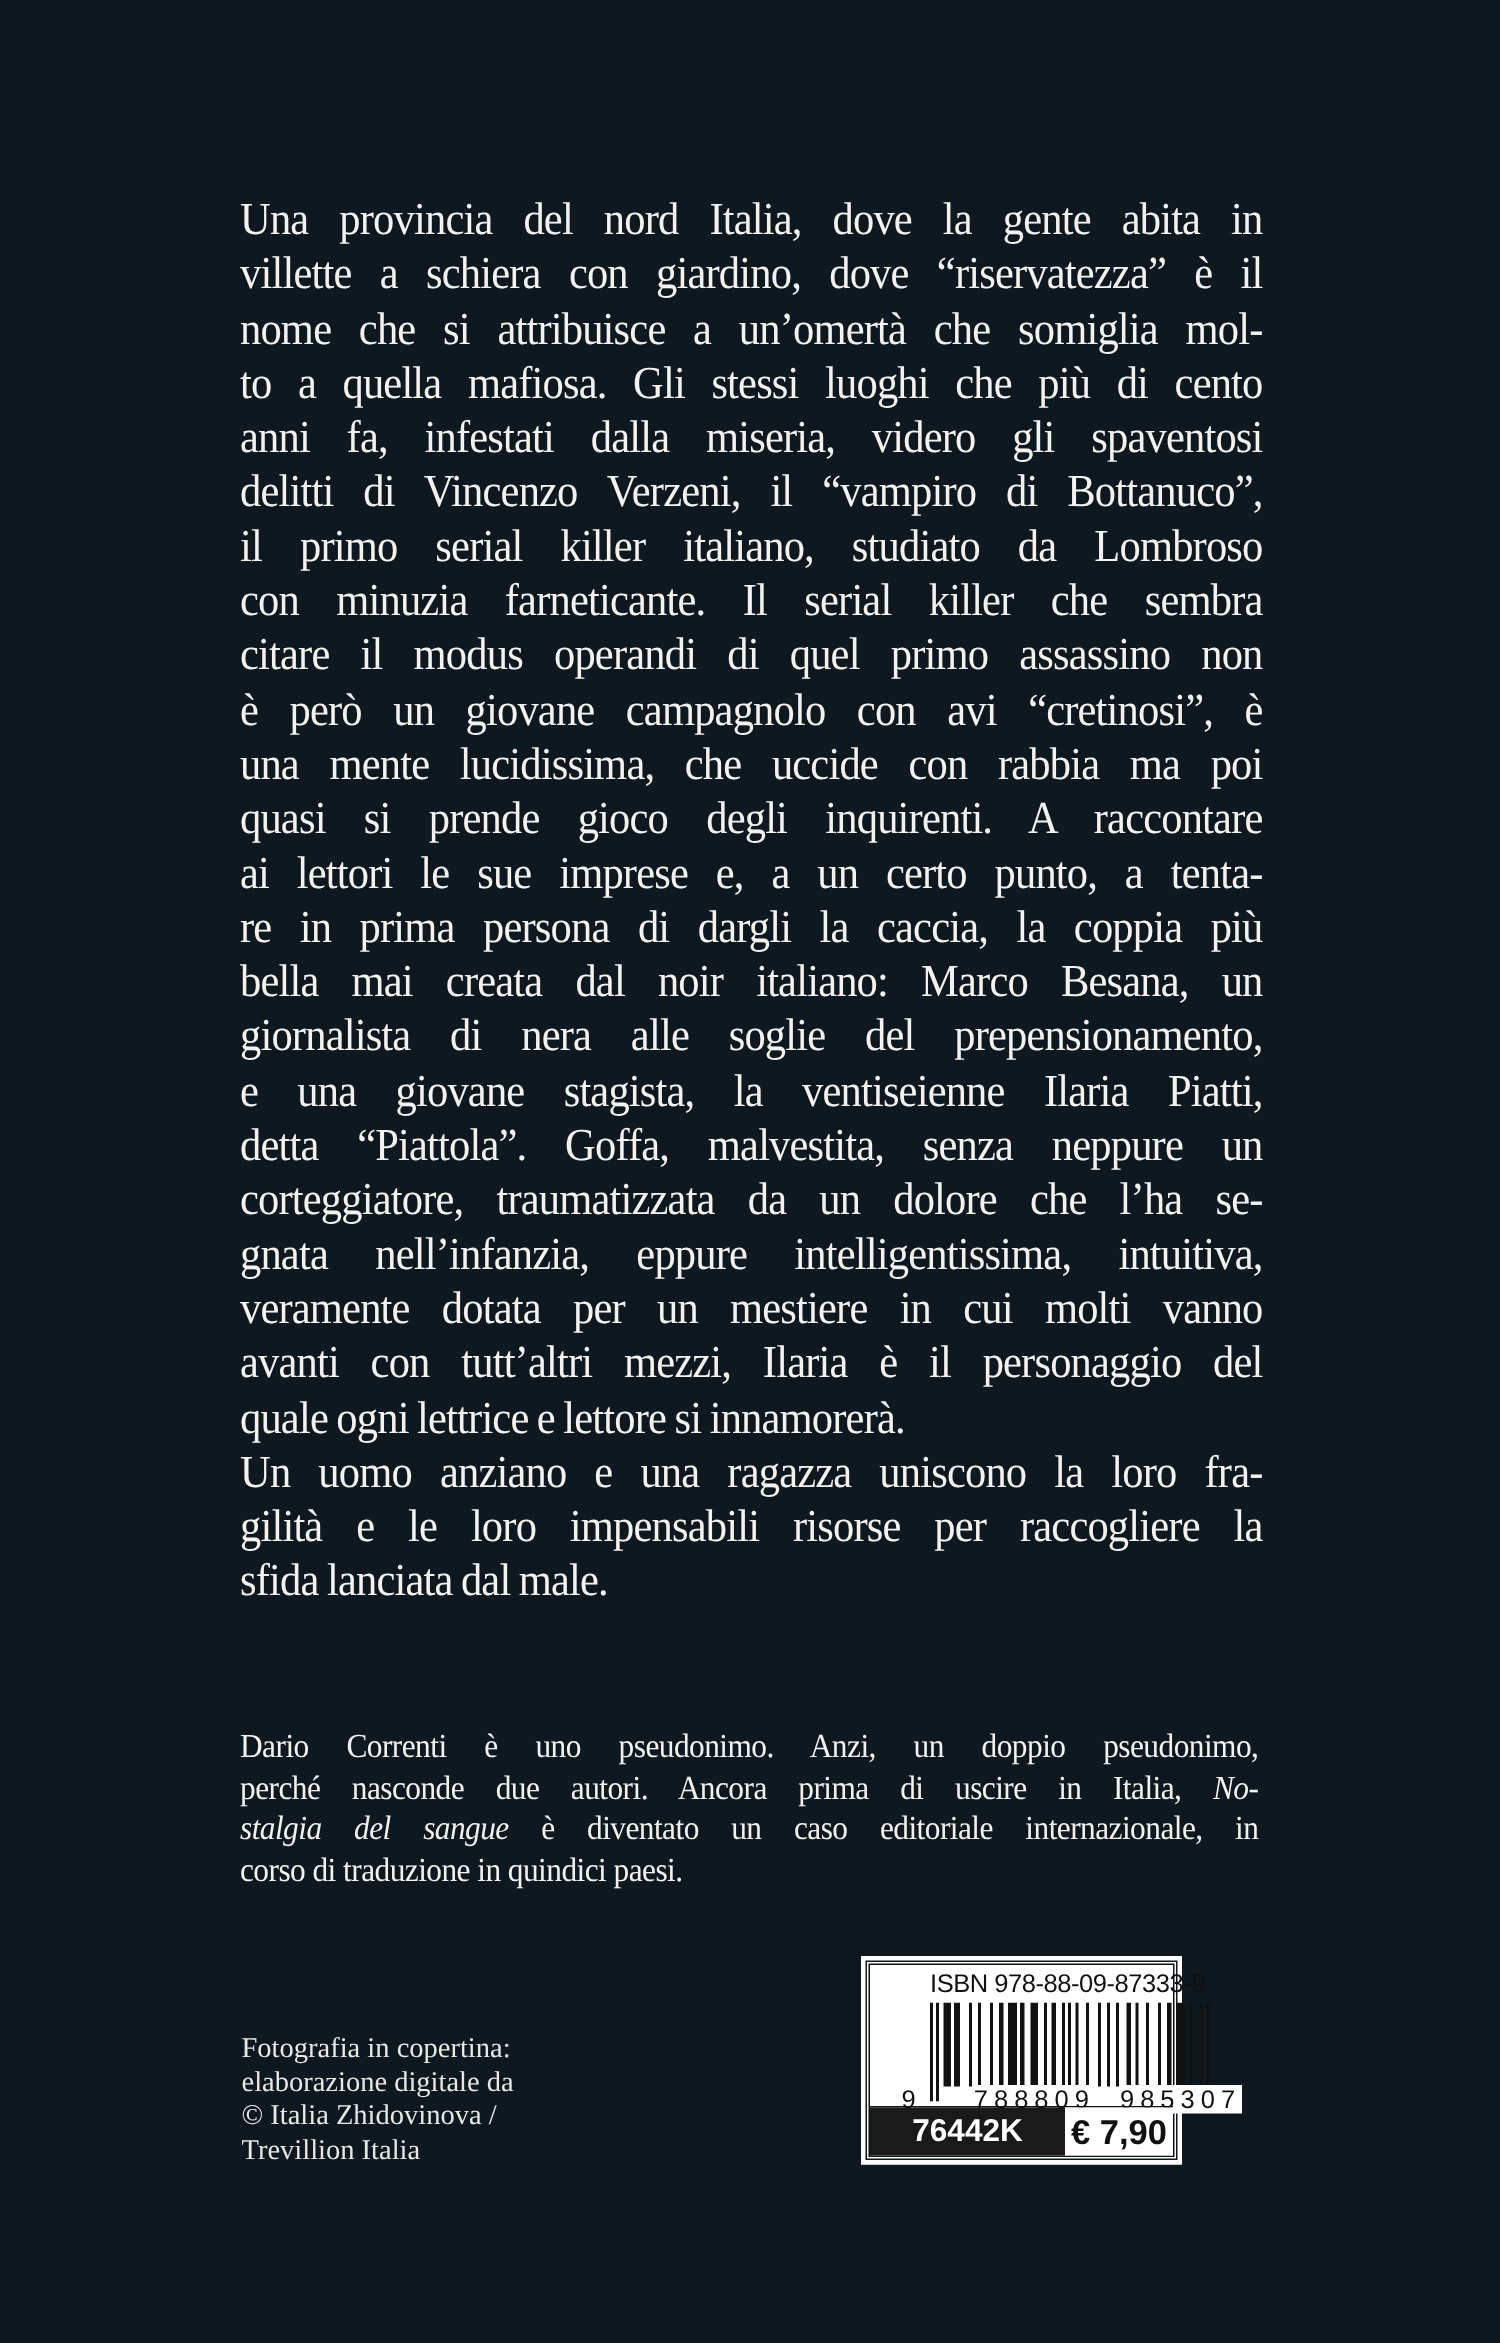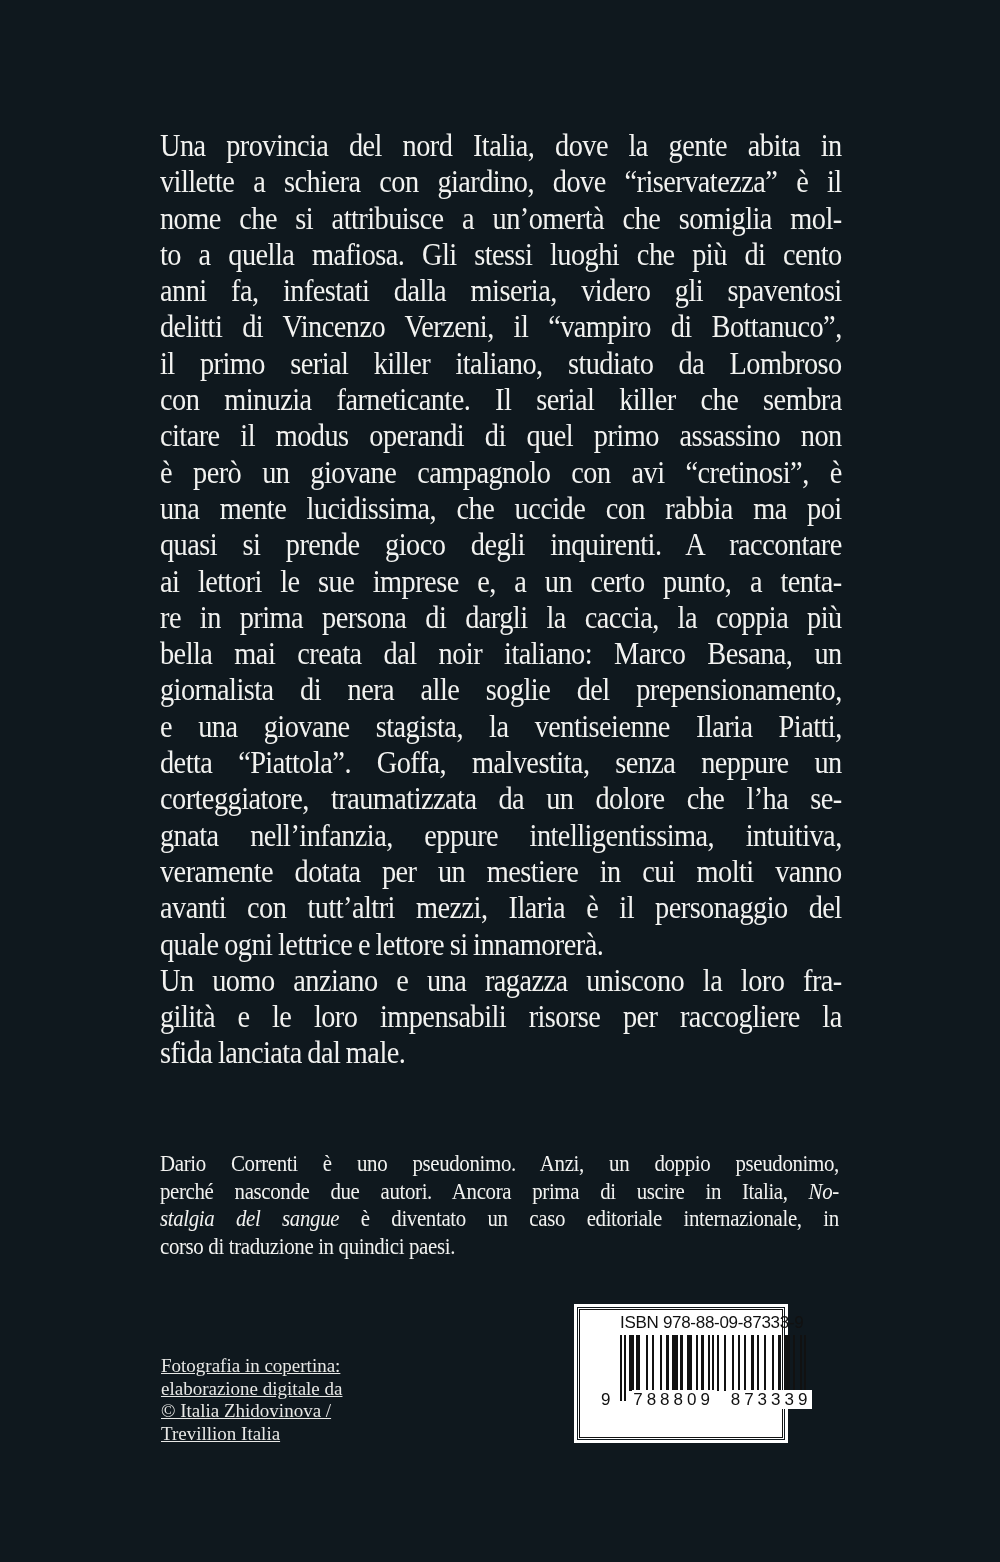--- a/index.html
+++ b/index.html
@@ -53,21 +53,21 @@
   .author .line.last { text-align-last: left; }
   .author em { font-style: italic; }
 
   .credit {
     position: absolute;
     left: 161px; top: 1355px;
     font-size: 19px;
     line-height: 22.5px;
     color: #e8e8e6;
   }
-  .credit .line { display: block; white-space: nowrap; text-decoration: underline; }
+  .credit .line { display: block; white-space: nowrap; }
 
   .barcode-box {
     position: absolute;
     left: 574px; top: 1304px;
     width: 214px; height: 139px;
     background: #ffffff;
     border: 2px solid #ffffff;
     outline: 1px solid #0f181e;
     outline-offset: -4px;
     box-sizing: border-box;
@@ -188,17 +188,21 @@
         <rect x="152" y="0" width="2" height="56"></rect>
           <rect x="158" y="0" width="3" height="56"></rect>
         <rect x="164" y="0" width="6" height="56"></rect>
           <rect x="173" y="0" width="2" height="56"></rect>
         <rect x="180" y="0" width="2" height="66"></rect>
           <rect x="184" y="0" width="2" height="66"></rect>
       </g>
     </svg>
     <div class="digits">
       <span>9</span>
-      <span style="margin-left:8px">788809</span>
-      <span style="margin-left:6px">873339</span>
+      <span style="margin-left:24px">788809</span>
+      <span style="margin-left:6px">985307</span>
+    </div>
+    <div class="price-row">
+      <div class="code-cell">76442K</div>
+      <div class="price-cell">€ 7,90</div>
     </div>
   </div>
 </div>
 
 </body></html>

